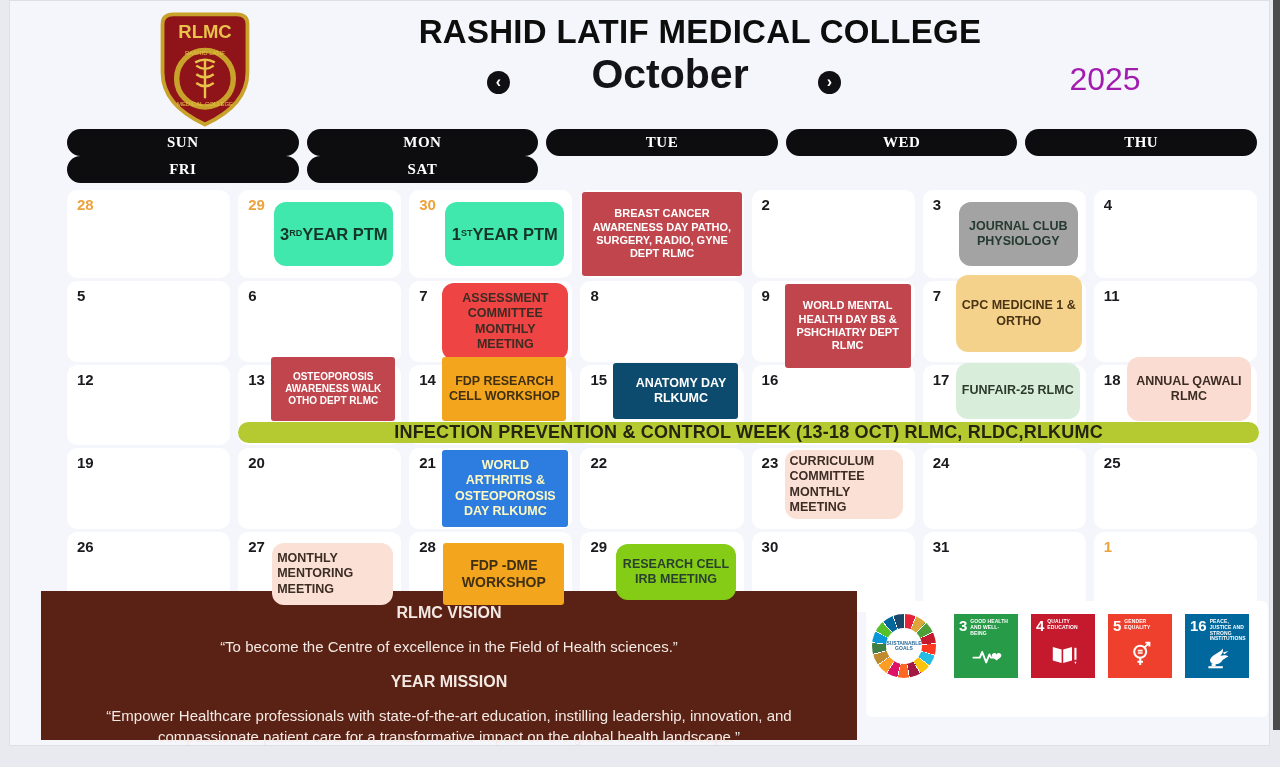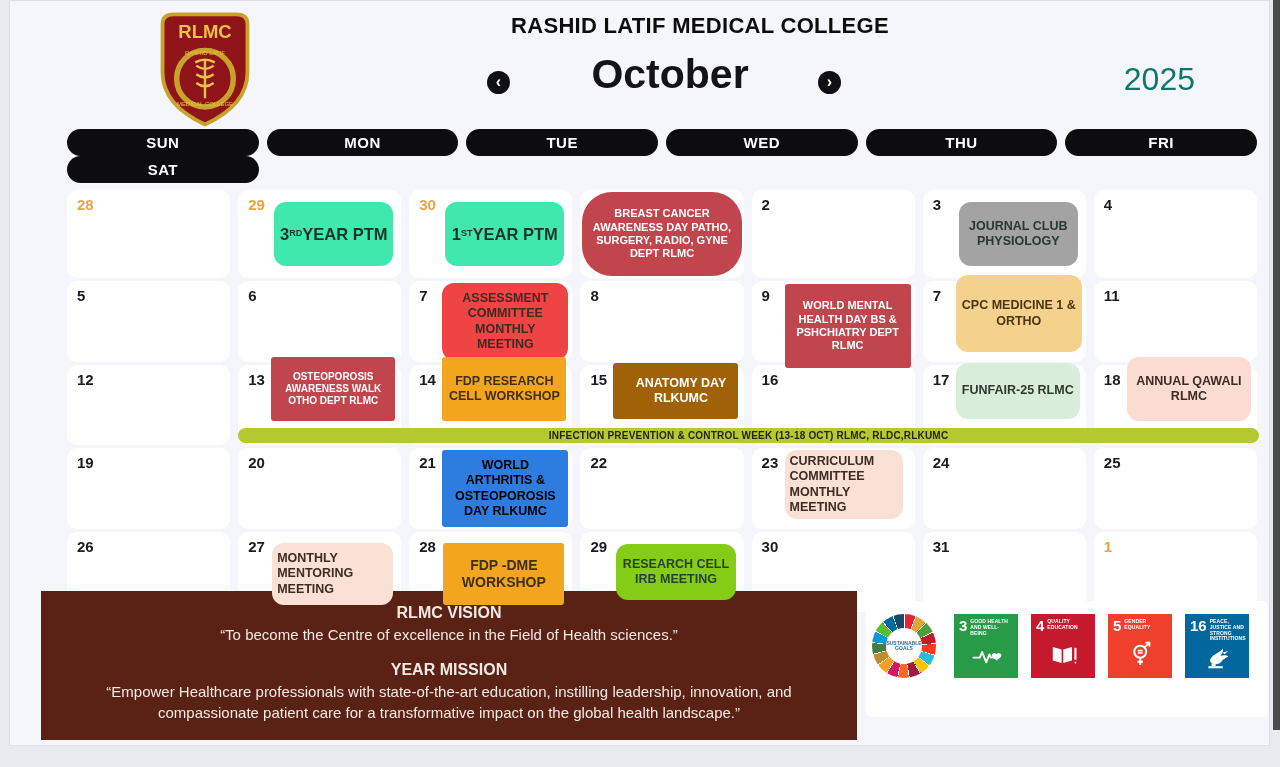--- a/index.html
+++ b/index.html
@@ -5,34 +5,34 @@
   * { margin:0; padding:0; box-sizing:border-box; }
   html,body { width:1280px; height:767px; overflow:hidden; background:#e8eaf0;
     font-family:"Liberation Sans", sans-serif; }
   .page { position:absolute; left:9px; top:0; width:1261px; height:746px;
     background:#f5f6fb; border:1px solid #dcdee8; }
   .screen-edge { position:absolute; right:0; top:0; width:7px; height:730px; background:#4c4c4c; }
 
   
   .logo { position:absolute; left:146px; top:8px; width:98px; height:116px; }
   .college-title { position:absolute; left:240px; top:12px; width:900px; text-align:center;
-    font-size:22px; font-weight:800; color:#0d0d0d; letter-spacing:0.3px; }
+    font-size:33px; font-weight:800; color:#0d0d0d; letter-spacing:0.3px; }
   .month-name { position:absolute; left:500px; top:50px; width:320px; text-align:center;
     font-size:41px; font-weight:800; color:#141418; }
   .nav-btn { position:absolute; width:23px; height:23px; border-radius:50%; background:#101014;
     color:#fff; display:flex; align-items:center; justify-content:center; font-size:16px;
     font-weight:bold; cursor:pointer; line-height:1; padding-bottom:2px; }
   .nav-prev { left:477px; top:70px; }
   .nav-next { left:808px; top:70px; }
-  .year-label { position:absolute; left:1005px; top:60px; width:180px; text-align:right;
-    font-size:32px; font-weight:500; color:#0f766e; }
+  .year-label { position:absolute; left:1005px; top:60px; width:180px; text-align:center;
+    font-size:32px; font-weight:500; color:#a21caf; }
 
   
   .calendar { position:absolute; left:57px; top:128px; width:1190px; }
-  .day-headers { display:grid; grid-template-columns:repeat(6,1fr); column-gap:8px; margin-bottom:7px; }
+  .day-headers { display:grid; grid-template-columns:repeat(5,1fr); column-gap:8px; margin-bottom:7px;font-family:Liberation Serif, serif; }
   .day-pill { height:27px; background:#0d0d10; color:#fff; border-radius:14px;
     display:flex; align-items:center; justify-content:center; font-size:15px; font-weight:700;
     letter-spacing:0.5px; }
   .week { display:grid; grid-template-columns:repeat(7,1fr); column-gap:8px; margin-bottom:3px;
     position:relative; }
   #cal-weeks .week:nth-child(1){ height:88px; }
   #cal-weeks .week:nth-child(2){ height:81px; }
   #cal-weeks .week:nth-child(3){ height:80px; }
   #cal-weeks .week:nth-child(4){ height:81px; }
   #cal-weeks .week:nth-child(5){ height:80px; }
@@ -56,28 +56,28 @@
   .v-mid-tall    { left:34px; right:8px; top:11px; bottom:7px; }
   .fs-xs { font-size:10px; }
   .fs-sm { font-size:11px; }
   .fs-md { font-size:12.5px; }
   .fs-ml { font-size:14px; }
   .fs-lg { font-size:16.5px; }
   .event.bold { font-weight:700; }
   .event.align-left { text-align:left; justify-content:flex-start; }
 
   .week-banner { position:absolute; left:calc((100% - 48px)/7 + 8px); right:-2px; bottom:2px;
-    height:15px; border-radius:11px; z-index:4; display:flex; align-items:center;
-    justify-content:center; font-size:10px; font-weight:700; letter-spacing:0.2px; cursor:pointer; }
+    height:21px; border-radius:11px; z-index:4; display:flex; align-items:center;
+    justify-content:center; font-size:18px; font-weight:700; letter-spacing:0.2px; cursor:pointer; }
 
   
   .footer-box { position:absolute; left:31px; top:590px; width:816px; height:149px;
     color:#f3e9e3; text-align:center; padding:9px 26px; }
   .vision-title, .mission-title { font-size:16px; font-weight:700; margin-top:4px; }
-  .vision-text, .mission-text { font-size:15px; line-height:1.4; margin-top:2px; }
+  .vision-text, .mission-text { font-size:15px; line-height:1.4; margin-top:14px; }
   .mission-title { margin-top:16px; }
 
   
   .sdg-panel { position:absolute; left:856px; top:600px; width:402px; height:116px;
     background:#ffffff; border-radius:6px; }
   .sdg-wheel { position:absolute; left:862px; top:613px; width:64px; height:64px; border-radius:50%;
     background:
       repeating-conic-gradient(#ffffff 0deg 1.6deg, transparent 1.6deg 21.18deg),
       conic-gradient(#e5243b 0deg 21deg,#dda63a 21deg 42deg,#4c9f38 42deg 64deg,#c5192d 64deg 85deg,
         #ff3a21 85deg 106deg,#26bde2 106deg 127deg,#fcc30b 127deg 148deg,#a21942 148deg 170deg,
@@ -150,21 +150,21 @@
           <div class="cell">
             <div class="day-num muted">30</div>
             <div class="event v-mid fs-lg" style="background: rgb(65, 232, 174); color: rgb(21, 53, 42);">
               <span>1</span>
               <sup>ST</sup>
               <span> YEAR PTM</span>
             </div>
           </div>
           <div class="cell">
             <div class="day-num">1</div>
-            <div class="event v-full fs-sm bold square" style="background: rgb(192, 69, 76); color: rgb(255, 255, 255); border-radius: 30px;">BREAST CANCER AWARENESS DAY PATHO, SURGERY, RADIO, GYNE DEPT RLMC</div>
+            <div class="event v-full fs-sm bold square" style="background: rgb(192, 69, 76); color: rgb(255, 255, 255);">BREAST CANCER AWARENESS DAY PATHO, SURGERY, RADIO, GYNE DEPT RLMC</div>
           </div>
           <div class="cell">
             <div class="day-num">2</div>
           </div>
           <div class="cell">
             <div class="day-num">3</div>
             <div class="event v-mid fs-md" style="background: #a3a3a3; color: rgb(37, 58, 48);">JOURNAL CLUB PHYSIOLOGY</div>
           </div>
           <div class="cell">
             <div class="day-num">4</div>
@@ -203,21 +203,21 @@
           <div class="cell">
             <div class="day-num">13</div>
             <div class="event v-raised-short fs-xs bold square" style="background: rgb(192, 69, 76); color: rgb(255, 255, 255);">OSTEOPOROSIS AWARENESS WALK OTHO DEPT RLMC</div>
           </div>
           <div class="cell">
             <div class="day-num">14</div>
             <div class="event v-raised-short fs-md square" style="background: rgb(242, 165, 29); color: rgb(64, 47, 16);">FDP RESEARCH CELL WORKSHOP</div>
           </div>
           <div class="cell">
             <div class="day-num">15</div>
-            <div class="event v-top-short fs-md bold square" style="background: #a16207; color: rgb(255, 255, 255); padding-left: 16px;">ANATOMY DAY RLKUMC</div>
+            <div class="event v-top-short fs-md bold square" style="background: #0c4a6e; color: rgb(255, 255, 255); padding-left: 16px;">ANATOMY DAY RLKUMC</div>
           </div>
           <div class="cell">
             <div class="day-num">16</div>
           </div>
           <div class="cell">
             <div class="day-num">17</div>
             <div class="event v-top-short fs-md" style="background: rgb(217, 238, 218); color: rgb(44, 58, 44);">FUNFAIR-25 RLMC</div>
           </div>
           <div class="cell">
             <div class="day-num">18</div>
@@ -227,21 +227,21 @@
         </div>
         <div class="week">
           <div class="cell">
             <div class="day-num">19</div>
           </div>
           <div class="cell">
             <div class="day-num">20</div>
           </div>
           <div class="cell">
             <div class="day-num">21</div>
-            <div class="event v-fill fs-md bold square" style="background: rgb(45, 125, 225); color: #000000;">WORLD ARTHRITIS &amp; OSTEOPOROSIS DAY RLKUMC</div>
+            <div class="event v-fill fs-md bold square" style="background: rgb(45, 125, 225); color: #fef9c3;">WORLD ARTHRITIS &amp; OSTEOPOROSIS DAY RLKUMC</div>
           </div>
           <div class="cell">
             <div class="day-num">22</div>
           </div>
           <div class="cell">
             <div class="day-num">23</div>
             <div class="event v-fill-pad fs-md align-left" style="background: rgb(251, 224, 213); color: rgb(60, 44, 36);">CURRICULUM COMMITTEE MONTHLY MEETING</div>
           </div>
           <div class="cell">
             <div class="day-num">24</div>

